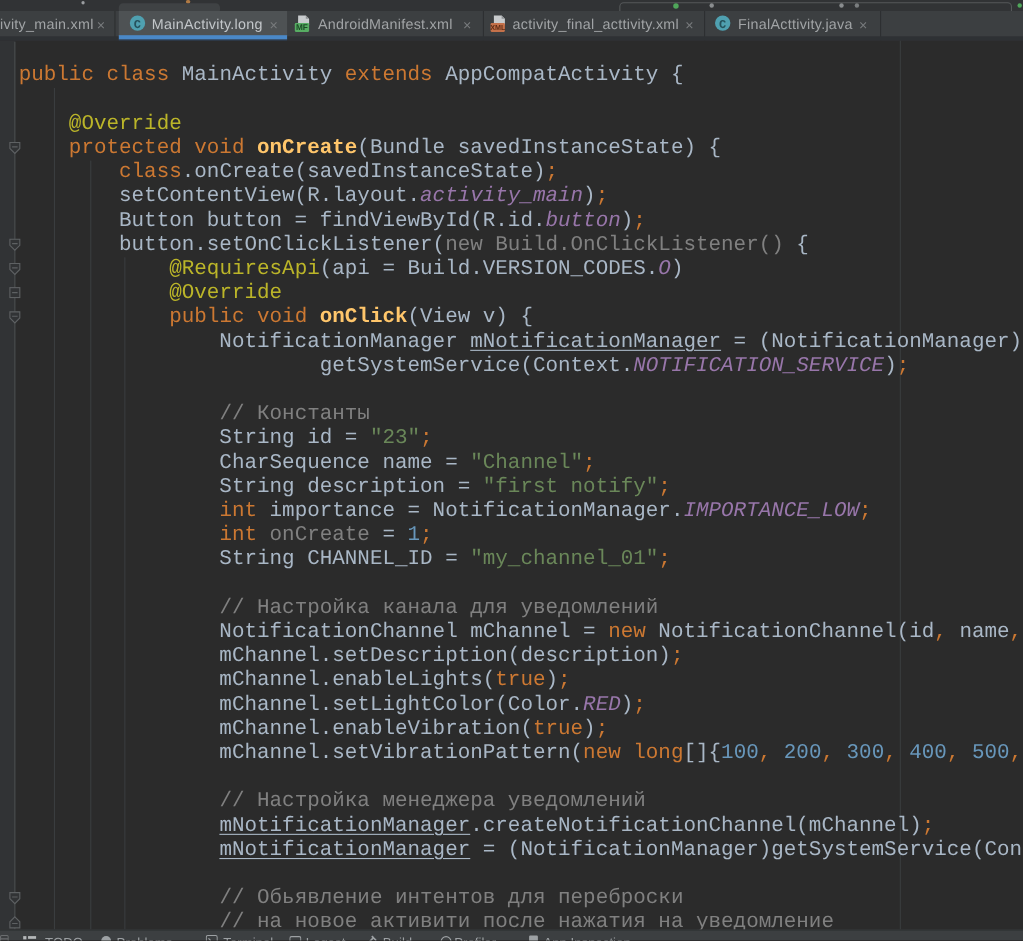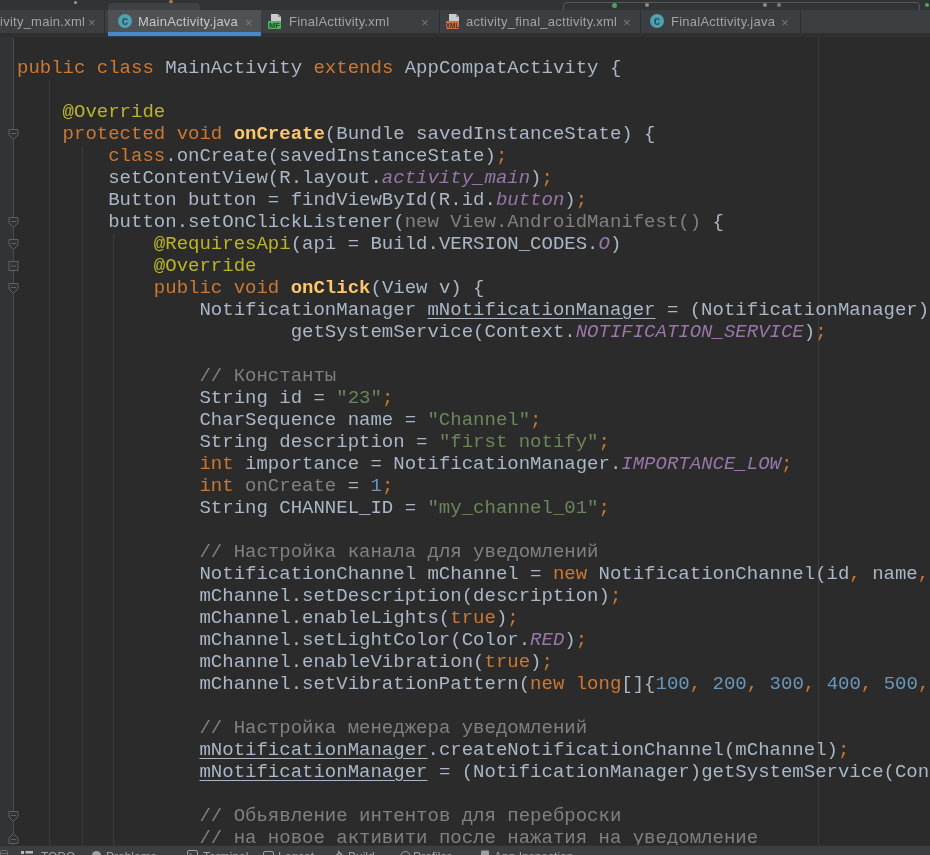--- a/index.html
+++ b/index.html
@@ -52,31 +52,31 @@
   <div class="tab" style="left:0;width:104px;">
     <div class="tabtxt" style="left:0;">ivity_main.xml</div>
     <div class="close" style="left:88px;">×</div>
   </div>
   <div class="sep" style="left:104px;"></div>
   <div class="tab sel" style="left:108px;width:153px;background:#4e5254;">
     <svg width="16" height="16" style="position:absolute;left:9px;top:3px;">
       <circle cx="8" cy="8" r="7" fill="#4fa0b0"></circle>
       <text x="8" y="12" font-family="Liberation Mono, monospace" font-size="11" font-weight="bold" fill="#25525c" text-anchor="middle">C</text>
     </svg>
-    <div class="tabtxt" style="left:30px;">MainActivity.java</div>
+    <div class="tabtxt" style="left:30px;">MainActivity.long</div>
     <div class="close" style="left:137px;">×</div>
   </div>
   <div class="tab" style="left:261px;width:178px;">
     <svg width="17" height="17" style="position:absolute;left:6px;top:3px;">
       <path d="M4,1 h7 l3,3 v6 h-10 z" fill="#c8cbcd"></path>
       <path d="M11,1 l3,3 h-3 z" fill="#8d9092"></path>
       <rect x="1" y="8" width="13" height="8" rx="1" fill="#57ad63"></rect>
       <text x="7.5" y="14.5" font-family="Liberation Sans, sans-serif" font-size="7.5" font-weight="bold" fill="#1c4a26" text-anchor="middle">MF</text>
     </svg>
-    <div class="tabtxt" style="left:28px;">FinalActtivity.xml</div>
+    <div class="tabtxt" style="left:28px;">AndroidManifest.xml</div>
     <div class="close" style="left:160px;">×</div>
   </div>
   <div class="sep" style="left:439px;"></div>
   <div class="tab" style="left:439px;width:201px;">
     <svg width="17" height="17" style="position:absolute;left:6px;top:3px;">
       <path d="M4,1 h7 l3,3 v6 h-10 z" fill="#c8cbcd"></path>
       <path d="M11,1 l3,3 h-3 z" fill="#8d9092"></path>
       <rect x="1" y="8" width="13" height="8" rx="1" fill="#c4714a"></rect>
       <text x="7.5" y="14.5" font-family="Liberation Sans, sans-serif" font-size="6.5" font-weight="bold" fill="#5e2d16" text-anchor="middle">XML</text>
     </svg>
@@ -125,21 +125,21 @@
   </g>
 </svg>
 
 <pre id="code"><span class="k">public class </span>MainActivity <span class="k">extends </span>AppCompatActivity {
 
     <span class="a">@Override</span>
     <span class="k">protected void </span><span class="m">onCreate</span>(Bundle savedInstanceState) {
         <span class="k">class</span>.onCreate(savedInstanceState)<span class="k">;</span>
         setContentView(R.layout.<span class="i">activity_main</span>)<span class="k">;</span>
         Button button = findViewById(R.id.<span class="i">button</span>)<span class="k">;</span>
-        button.setOnClickListener(<span class="g">new View.AndroidManifest() </span>{
+        button.setOnClickListener(<span class="g">new Build.OnClickListener() </span>{
             <span class="a">@RequiresApi</span>(api = Build.VERSION_CODES.<span class="i">O</span>)
             <span class="a">@Override</span>
             <span class="k">public void </span><span class="m">onClick</span>(View v) {
                 NotificationManager <span class="u">mNotificationManager</span> = (NotificationManager)
                         getSystemService(Context.<span class="i">NOTIFICATION_SERVICE</span>)<span class="k">;</span>
 
                 <span class="c">// Константы</span>
                 String id = <span class="s">"23"</span><span class="k">;</span>
                 CharSequence name = <span class="s">"Channel"</span><span class="k">;</span>
                 String description = <span class="s">"first notify"</span><span class="k">;</span>

